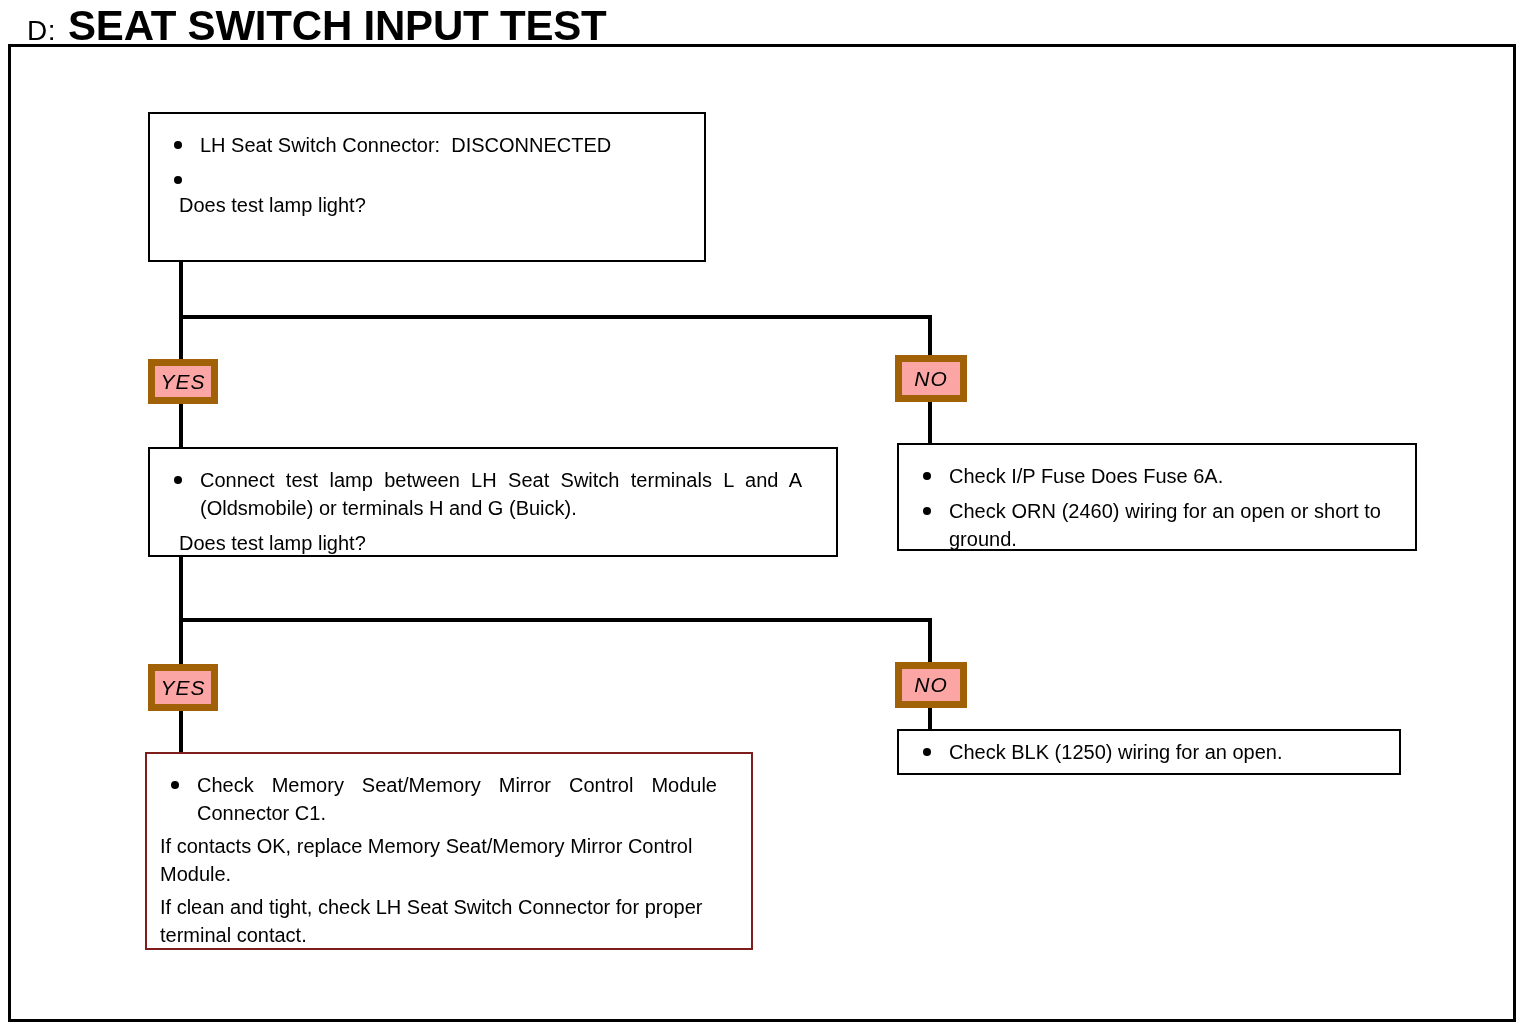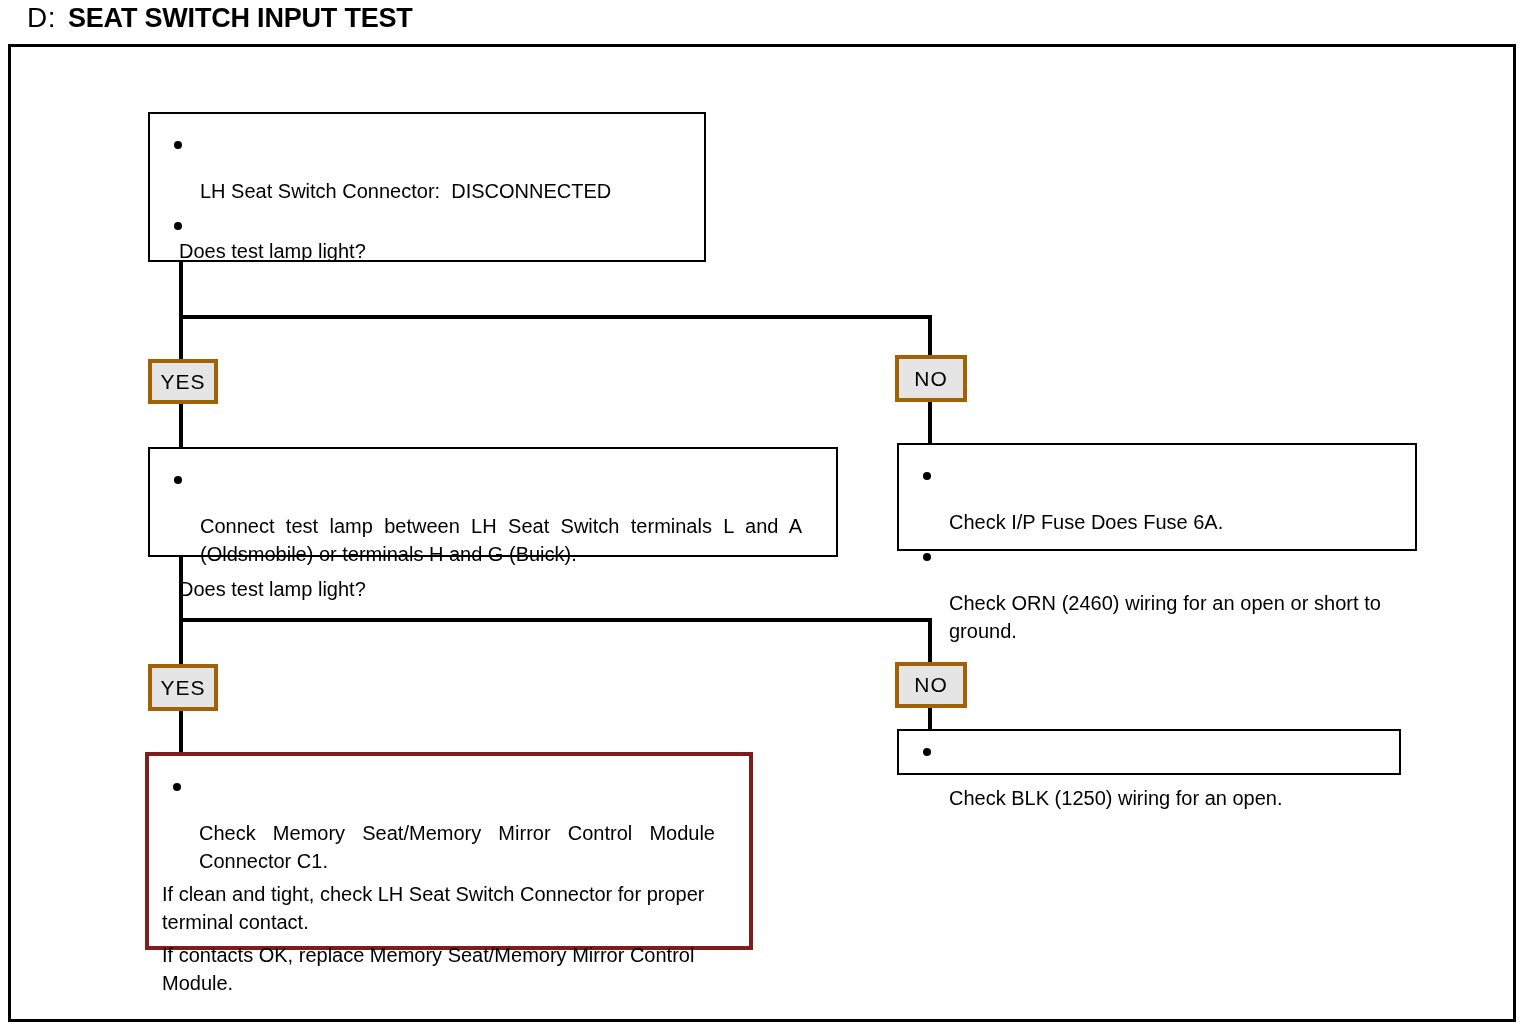--- a/index.html
+++ b/index.html
@@ -1,41 +1,41 @@
 <!DOCTYPE html>
 <html><head>
 <meta charset="utf-8">
 <style>
   html, body { margin:0; padding:0; background:#fff; }
   body { font-family:"Liberation Sans", sans-serif; color:#000; }
   .canvas { position:relative; width:1536px; height:1030px; background:#fff; overflow:hidden; }
 
   .title { position:absolute; left:27px; top:2px; white-space:nowrap; }
   .title .sec { font-weight:400; font-size:28px; letter-spacing:0.5px; margin-right:12px; }
-  .title .lbl { font-weight:700; font-size:27px; letter-spacing:-0.2px; }
+  .title .lbl { font-weight:700; font-size:42px; letter-spacing:-0.2px; }
 
   .outer { position:absolute; left:8px; top:44px; width:1508px; height:978px;
            border:3px solid #000; box-sizing:border-box; }
 
   .box { position:absolute; border:2px solid #000; background:#fff;
          box-sizing:border-box; font-size:20px; line-height:28px; padding-top:10px; }
-  .box.dotted { border:4px solid #7f1d1d; }
+  .box.dotted { border:2px solid #7f1d1d; }
 
-  .label-box { position:absolute; border:4px solid #a16207; background:#e5e5e5;
+  .label-box { position:absolute; border:7px solid #a16207; background:#fca5a5;
                box-sizing:border-box; display:flex; align-items:center; justify-content:center;
-               font-size:21px; letter-spacing:1px; }
+               font-size:21px; letter-spacing:1px;font-style:italic; }
 
   .vline, .hline { position:absolute; background:#000; }
   .vline { width:4px; }
   .hline { height:4px; }
 
   .bullet-row { display:flex; padding:0 34px 0 24px; margin-top:7px; }
   .bullet { width:8px; height:8px; border-radius:50%; background:#000;
             margin:10px 18px 0 0; flex:none; }
-  .btext { flex:1; text-align:justify; white-space:pre-wrap;margin-top:46px; }
+  .btext { flex:1; text-align:justify; white-space:pre-wrap; }
   .qline { padding:0 20px 0 29px; margin-top:7px; white-space:pre-wrap; }
   .plain { padding:0 22px 0 13px; margin-top:5px; white-space:pre-wrap; }
 </style>
 </head>
 <body>
 
 <div class="canvas">
 
   <div class="title">
     <span class="sec">D:</span><span class="lbl">SEAT SWITCH INPUT TEST</span>
@@ -96,22 +96,22 @@
   </div>
   <div class="label-box" style="left:895px; top:662px; width:72px; height:46px;">
     <span>NO</span>
   </div>
 
   <div class="box dotted" style="left:145px; top:752px; width:608px; height:198px;">
     <div class="bullet-row">
       <span class="bullet"></span>
       <span class="btext">Check Memory Seat/Memory Mirror Control Module Connector C1.</span>
     </div>
+    <div class="plain">If contacts OK, replace Memory Seat/Memory Mirror Control Module.</div>
     <div class="plain">If clean and tight, check LH Seat Switch Connector for proper terminal contact.</div>
-    <div class="plain">If contacts OK, replace Memory Seat/Memory Mirror Control Module.</div>
   </div>
 
   <div class="box" style="left:897px; top:729px; width:504px; height:46px; padding-top:0;">
     <div class="bullet-row">
       <span class="bullet"></span>
       <span class="btext">Check BLK (1250) wiring for an open.</span>
     </div>
   </div>
 
 </div>

